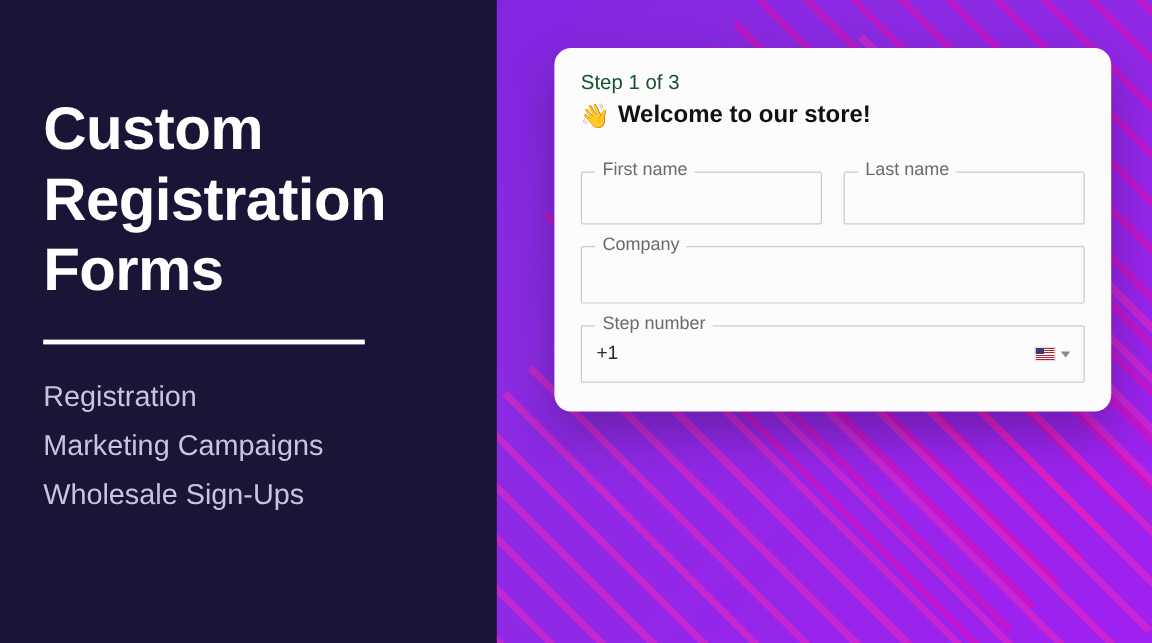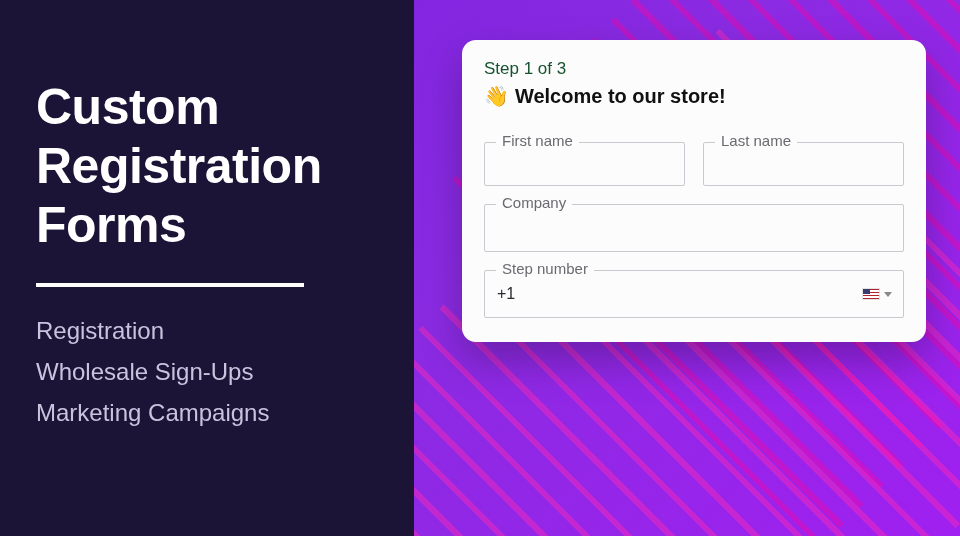--- a/index.html
+++ b/index.html
@@ -43,22 +43,22 @@
 
   <aside class="left-panel">
     <h1 class="headline">
       <span>Custom</span><br>
       <span>Registration</span><br>
       <span>Forms</span>
     </h1>
     <div class="divider"></div>
     <div class="subs">
       <div>Registration</div>
+      <div>Marketing Campaigns</div>
       <div>Wholesale Sign-Ups</div>
-      <div>Marketing Campaigns</div>
     </div>
   </aside>
 
   <section class="card">
     <div class="step">Step 1 of 3</div>
     <div class="welcome">
       <span class="wave">👋</span>
       <span>Welcome to our store!</span>
     </div>
 

